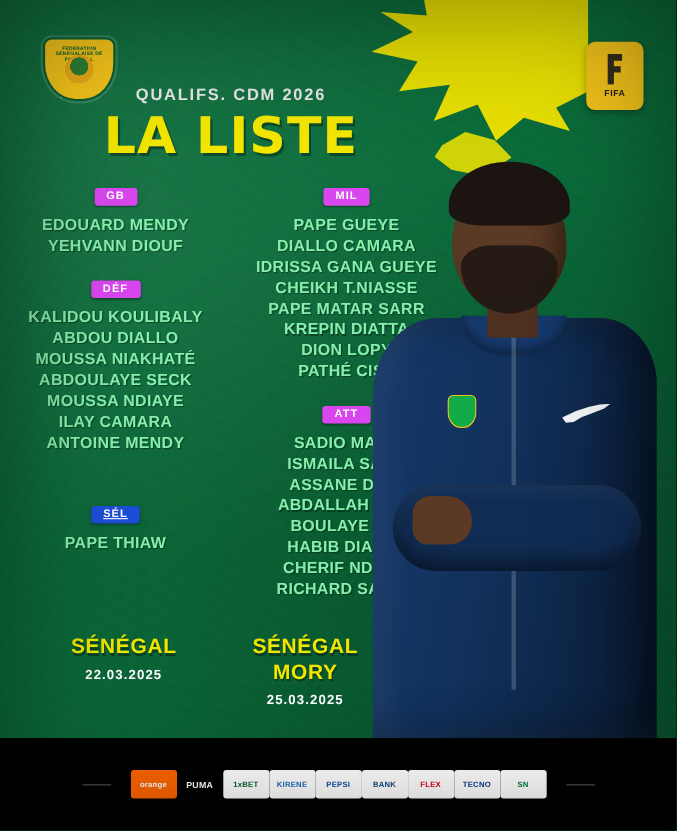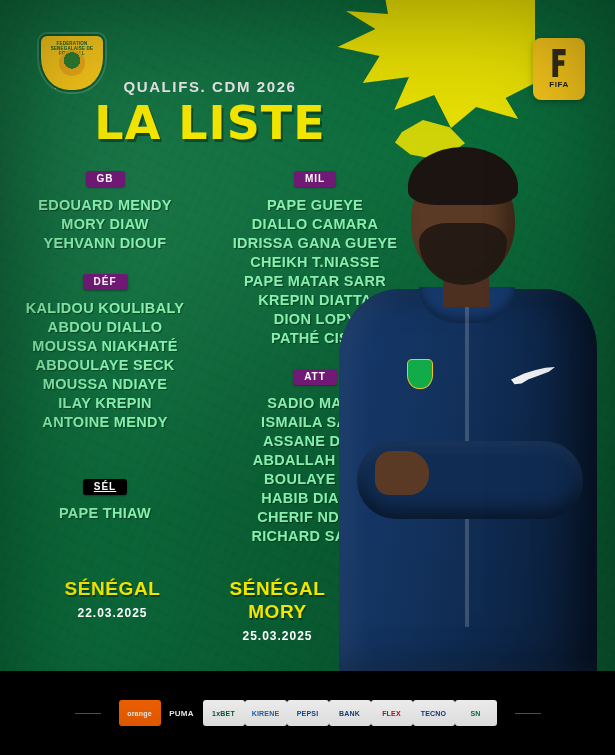--- a/index.html
+++ b/index.html
@@ -170,32 +170,32 @@
     left: 0;
     width: 420px;
     display: flex;
   }
   .col {
     width: 50%;
     text-align: center;
   }
   .cat {
     display: inline-block;
-    background: #701a75;
+    background: #d946ef;
     color: #ffffff;
     font-size: 10px;
     font-weight: bold;
     letter-spacing: 1px;
     padding: 2px 11px 3px;
     border-radius: 3px;
     margin-bottom: 9px;
     box-shadow: 0 1px 2px rgba(0,0,0,.35);
   }
   .cat.green {
-    background: #000000;
+    background: #1d4ed8;
     text-decoration: underline;
   }
   .group {
     margin-bottom: 18px;
   }
   .player {
     color: #86efac;
     font-size: 14.5px;
     font-weight: bold;
     line-height: 19px;
@@ -424,32 +424,31 @@
 
   <div class="qualifs">QUALIFS. CDM 2026</div>
   <div class="title">LA LISTE</div>
 
   <div class="cols">
     <div class="col">
 
       <div class="group">
         <div class="cat">GB</div>
         <div class="player">EDOUARD MENDY</div>
-        <div class="player">MORY DIAW</div>
         <div class="player">YEHVANN DIOUF</div>
       </div>
 
       <div class="group">
         <div class="cat">DÉF</div>
         <div class="player">KALIDOU KOULIBALY</div>
         <div class="player">ABDOU DIALLO</div>
         <div class="player">MOUSSA NIAKHATÉ</div>
         <div class="player">ABDOULAYE SECK</div>
         <div class="player">MOUSSA NDIAYE</div>
-        <div class="player">ILAY KREPIN</div>
+        <div class="player">ILAY CAMARA</div>
         <div class="player">ANTOINE MENDY</div>
       </div>
 
       <div class="spacer-28"></div>
 
       <div class="group">
         <div class="cat green">SÉL</div>
         <div class="player">PAPE THIAW</div>
       </div>
     </div>

